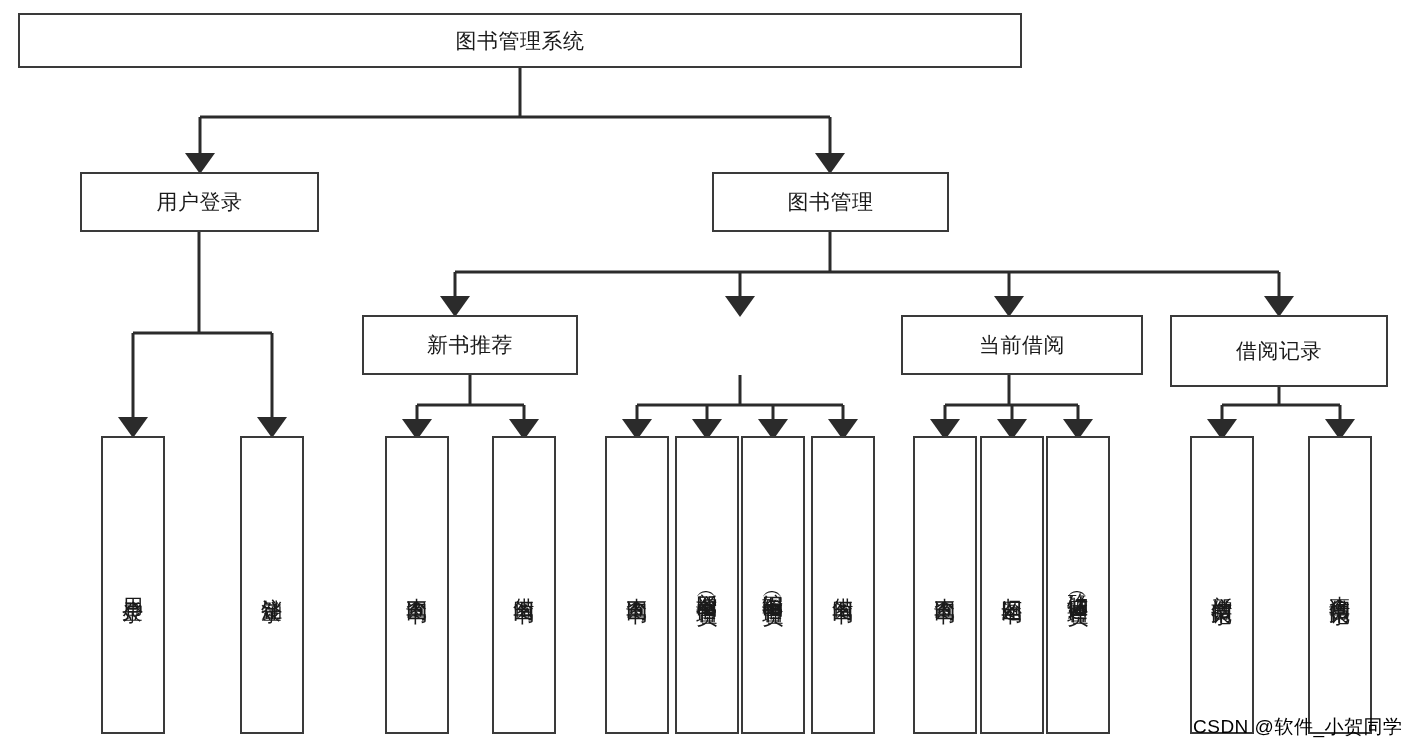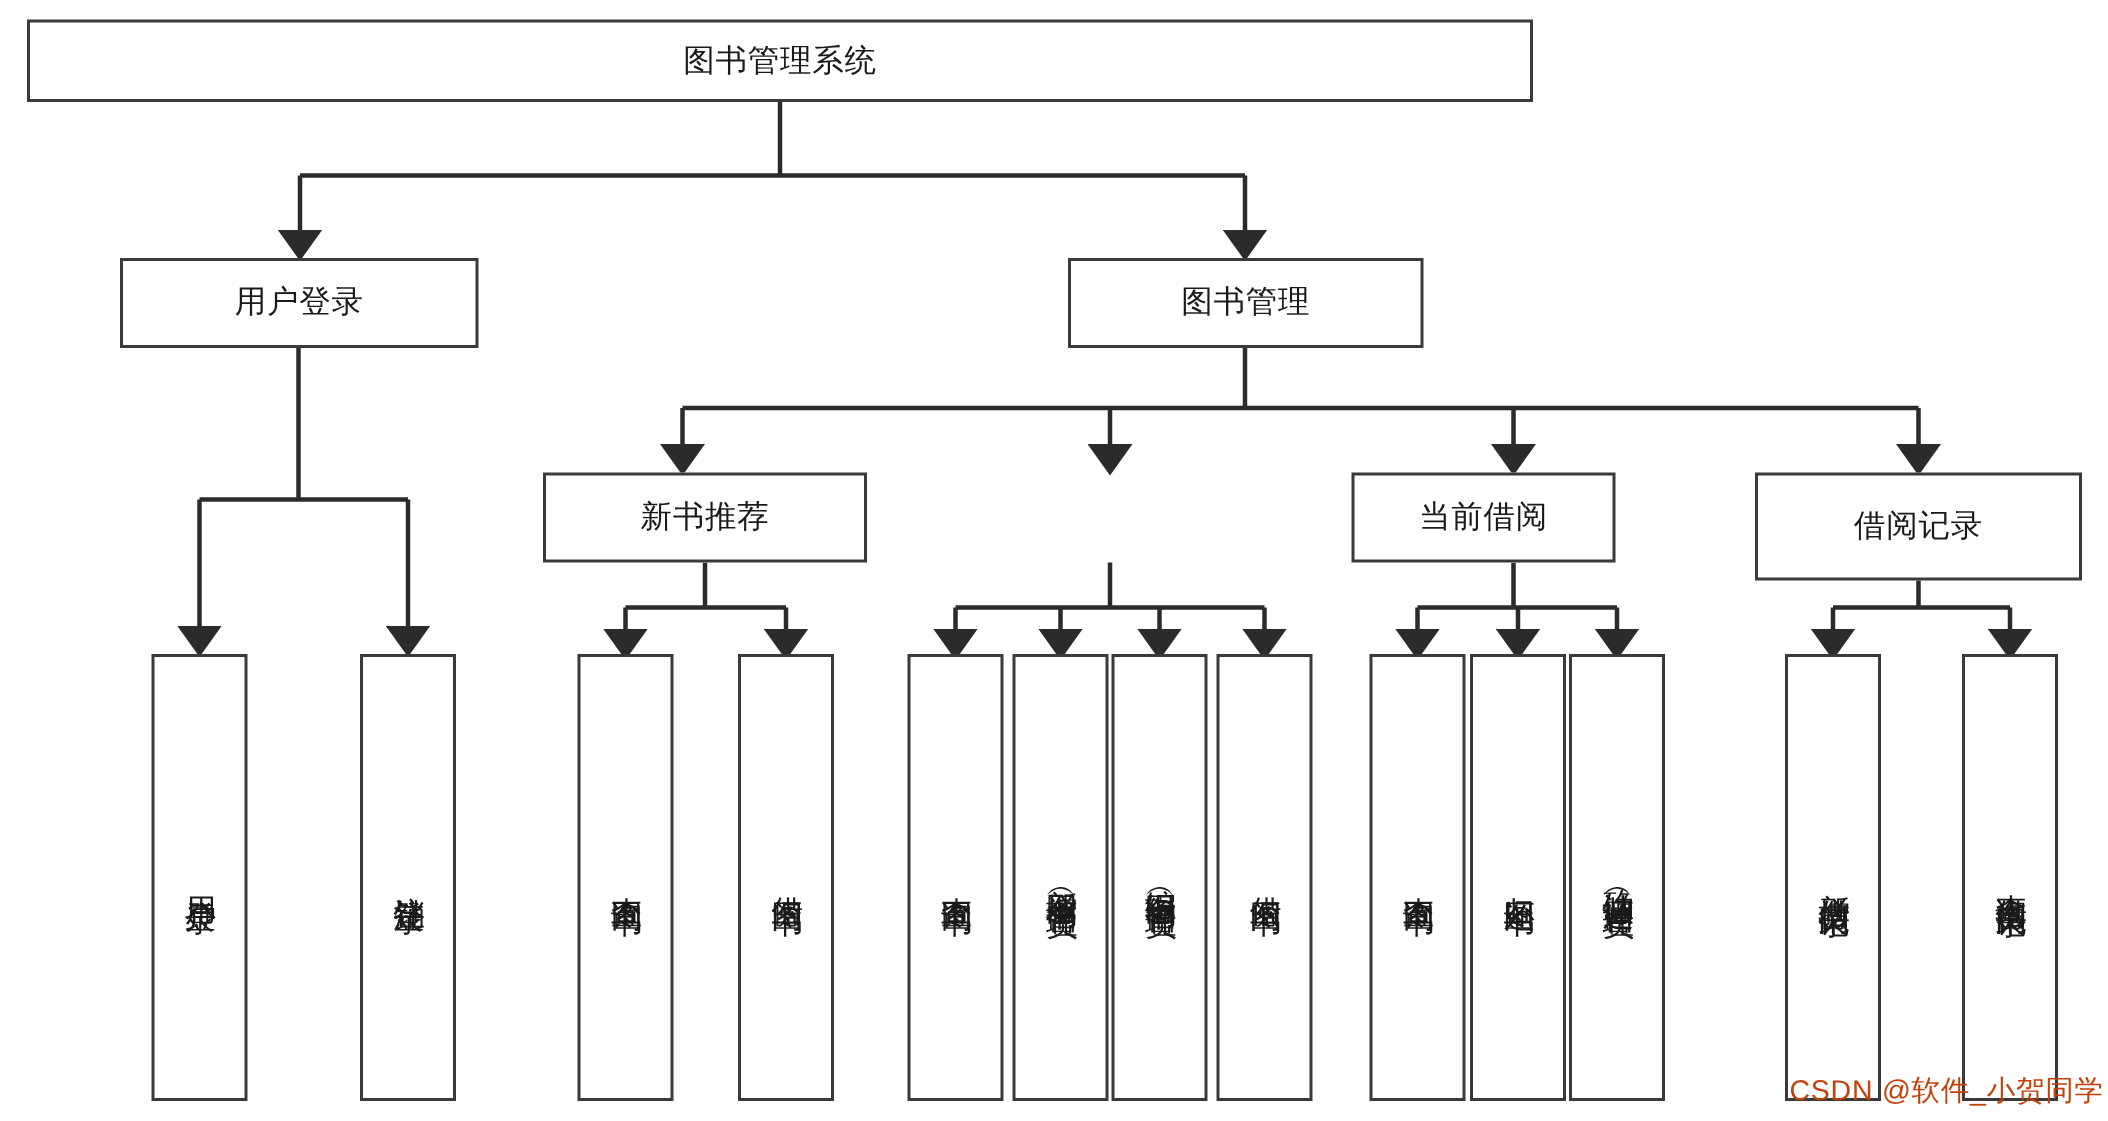--- a/index.html
+++ b/index.html
@@ -52,21 +52,21 @@
     text-orientation: upright;
     display: block;
     white-space: nowrap;
   }
   .node .txt {
     display: block;
   }
   .watermark {
     position: absolute;
     font-size: 19px;
-    color: #c2410c;
+    color: #000000;
     white-space: nowrap;
     letter-spacing: 0.5px;
     pointer-events: none;
   }
 </style>
 </head>
 <body>
 
 <div id="canvas">
 
@@ -127,21 +127,21 @@
   <div class="node h" style="left:80px; top:172px; width:239px; height:60px;">
     <span class="txt">用户登录</span>
   </div>
   <div class="node h" style="left:362px; top:315px; width:216px; height:60px;">
     <span class="txt">新书推荐</span>
   </div>
 
   <div class="node h" style="left:712px; top:172px; width:237px; height:60px;">
     <span class="txt">图书管理</span>
   </div>
-  <div class="node h" style="left:901px; top:315px; width:176px; height:60px;">
+  <div class="node h" style="left:901px; top:315px; width:242px; height:60px;">
     <span class="txt">当前借阅</span>
   </div>
   <div class="node h" style="left:1170px; top:315px; width:218px; height:72px;">
     <span class="txt">借阅记录</span>
   </div>
 
   <div class="node v" style="left:101px; top:436px; width:64px; height:298px;">
     <span class="txt">用户登录</span>
   </div>
   <div class="node v" style="left:240px; top:436px; width:64px; height:298px;">

